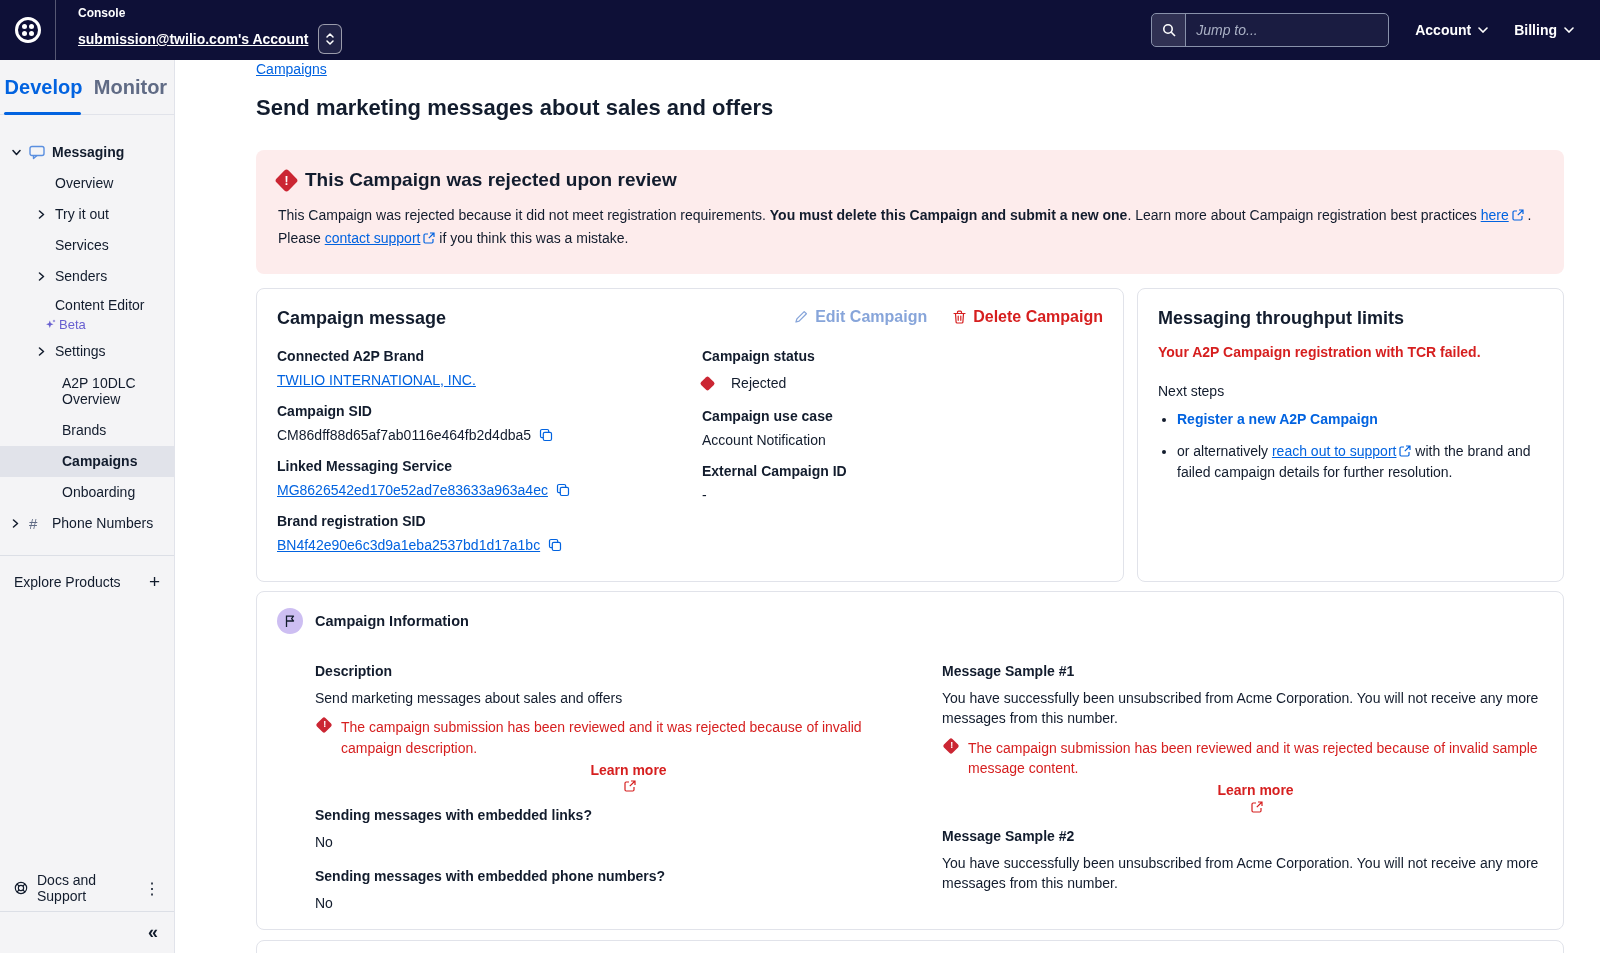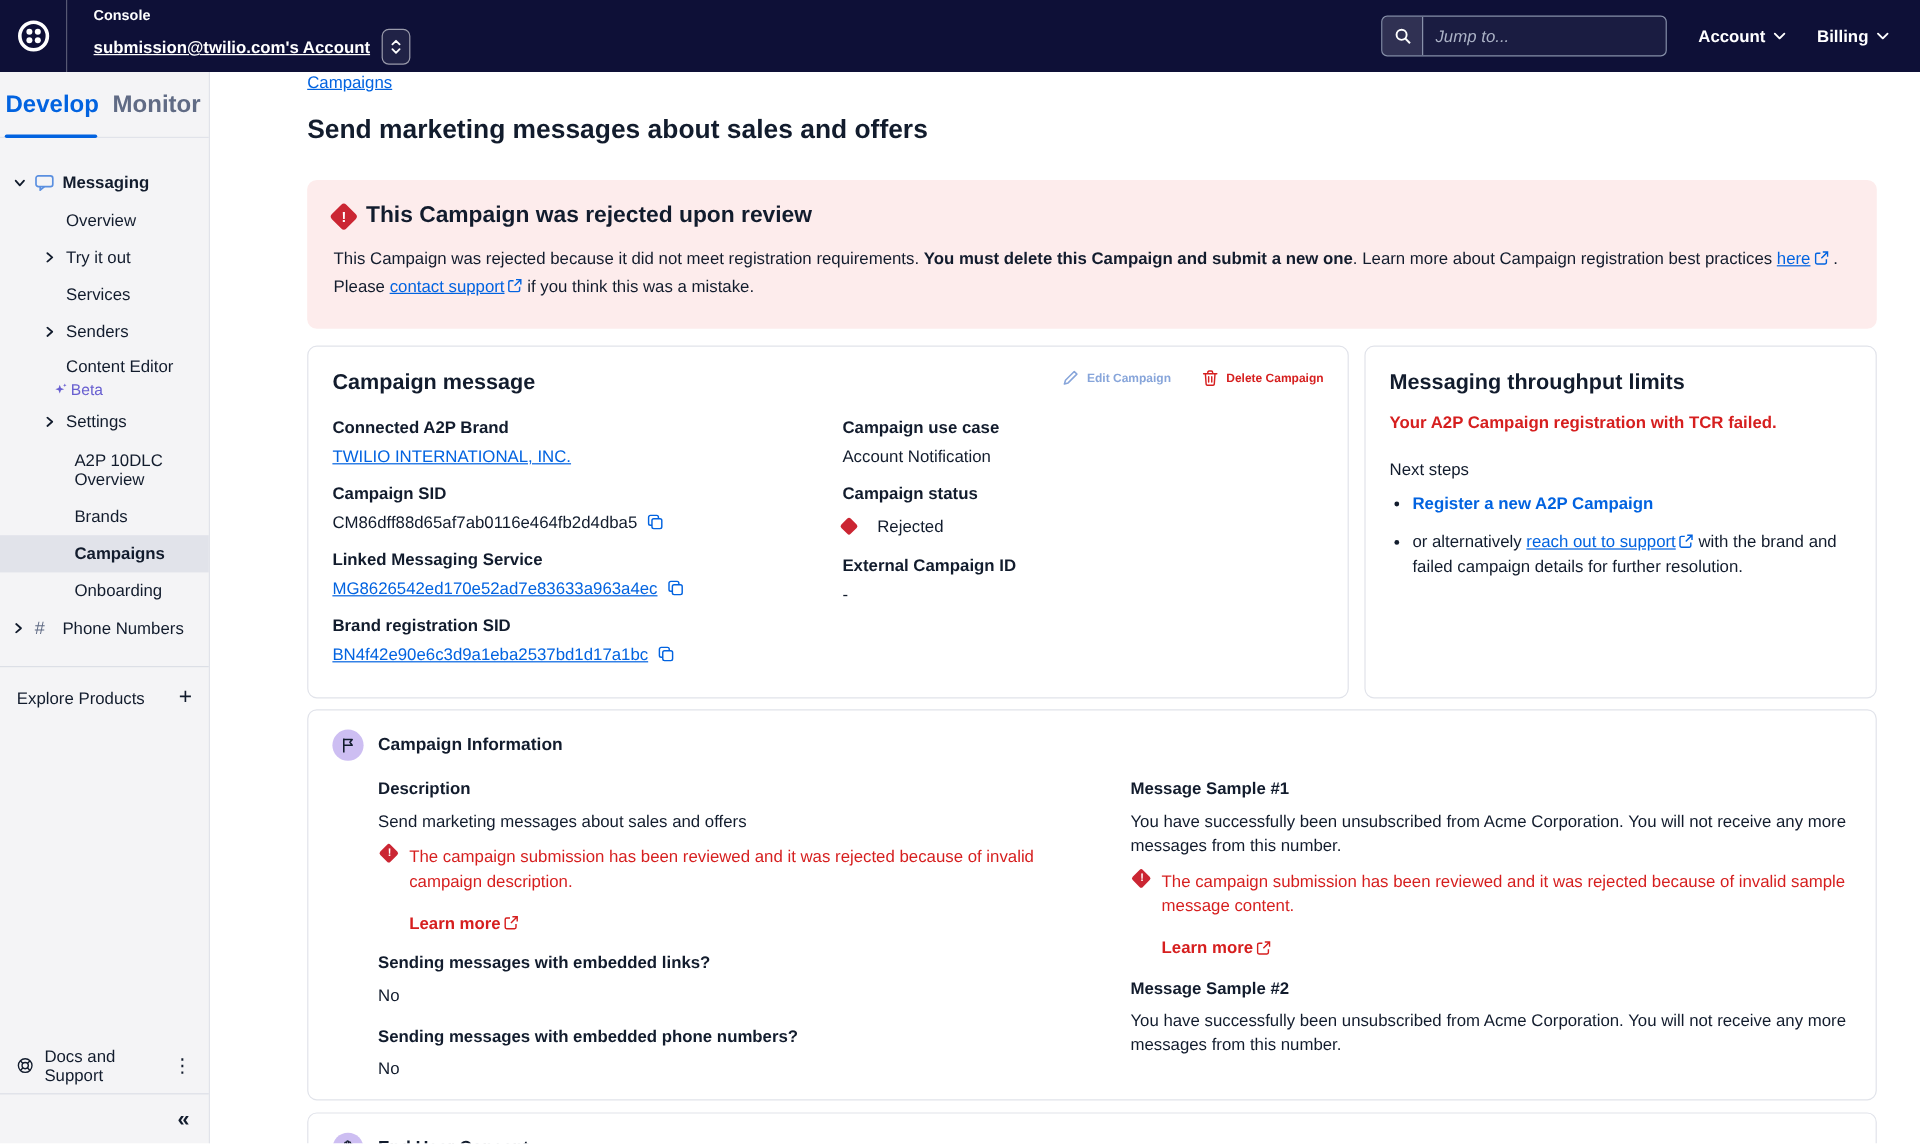--- a/index.html
+++ b/index.html
@@ -69,21 +69,21 @@
   .ext { display:inline-flex; vertical-align:-1px; margin-left:3px; color:#0263e0; }
   .ext.red { color:#d61f1f; }
 
   .cards-row { margin-top:14px; display:flex; gap:13px; align-items:stretch; }
   .card { border:1px solid #e1e3ea; border-radius:8px; background:#fff; }
   .cd-card { flex:0 0 868px; height:294px; }
   .tp-card { flex:1; height:294px; padding:19px 20px; }
   .card-h2 { font-size:18px; font-weight:700; color:#121c2d; }
   .cd-head { display:flex; align-items:flex-start; justify-content:space-between; padding:19px 20px 0; }
   .cd-actions { display:flex; gap:26px; }
-  .txt-btn { display:flex; align-items:center; gap:7px; font-size:10px; font-weight:700; background:none; border:none; cursor:pointer; font-family:"Liberation Sans", sans-serif; }
+  .txt-btn { display:flex; align-items:center; gap:7px; font-size:16px; font-weight:700; background:none; border:none; cursor:pointer; font-family:"Liberation Sans", sans-serif; }
   .edit-btn { color:#87a5da; }
   .delete-btn { color:#d61f1f; }
   .cd-body { display:flex; padding:19px 20px 0; }
   .cd-col-l { width:425px; }
   .cd-col-r { flex:1; }
   .field { margin-bottom:15px; }
   .f-label { font-weight:700; font-size:14px; margin-bottom:8px; }
   .f-value { font-size:14px; display:flex; align-items:center; gap:8px; }
   .copy-ic { display:inline-flex; color:#0263e0; cursor:pointer; }
   .status-val { display:flex; align-items:center; padding-top:3px; padding-bottom:2px; }
@@ -94,25 +94,25 @@
   .tp-list li { margin-bottom:11px; }
   .tp-reg-link { color:#0263e0; font-weight:700; cursor:pointer; }
 
   .section-card { margin-top:9px; padding:16px 20px; }
   .sec-head { display:flex; align-items:center; gap:12px; }
   .purple-circle { width:26px; height:26px; border-radius:50%; background:#cdbef2; display:flex; align-items:center; justify-content:center; flex:0 0 auto; }
   .sec-title { font-size:14.5px; font-weight:700; }
   .ci-body { margin:15px 0 0 38px; display:flex; gap:26px; }
   .ci-col { flex:1 1 0; font-size:14px; }
   .sub-label { font-weight:700; margin-top:15px; }
-  .sub-label.first { margin-top:0; }
+  .sub-label.first { margin-top:14px; }
   .sub-val { margin-top:9px; line-height:1.45; }
   .err-row { margin-top:9px; display:flex; gap:8px; color:#d61f1f; line-height:1.45; }
   .err-txt { }
-  .learn-more { font-weight:700; margin-top:15px; display:flex; align-items:center; }
+  .learn-more { font-weight:700; margin-top:2px; display:flex; align-items:center;flex-direction:column; }
   .consent-card { margin-top:10px; padding:16px 20px; height:300px; }
 </style>
 </head>
 <body>
 
 <div class="topbar">
   <div class="logo-box">
     <div class="tw-logo">
         <i></i>
         <i></i>
@@ -346,30 +346,30 @@
                     <svg width="14" height="14" viewBox="0 0 14 14" fill="none" stroke="currentColor" stroke-width="1.2" stroke-linejoin="round">
                       <rect x="4.3" y="4.3" width="8.2" height="8.2" rx="1.5"></rect>
                       <path d="M9.7 4.3V3A1.5 1.5 0 008.2 1.5H3A1.5 1.5 0 001.5 3v5.2A1.5 1.5 0 003 9.7h1.3"></path>
                     </svg>
                   </span>
                 </div>
             </div>
           </div>
           <div class="cd-col-r">
             <div class="field">
-              <div class="f-label">Campaign use case</div>
-              <div class="f-value">
-                  <span>Account Notification</span>
-                </div>
-            </div>
-            <div class="field">
               <div class="f-label">Campaign status</div>
               <div class="f-value status-val">
                   <span class="diamond d-status"></span>
                   <span>Rejected</span>
+                </div>
+            </div>
+            <div class="field">
+              <div class="f-label">Campaign use case</div>
+              <div class="f-value">
+                  <span>Account Notification</span>
                 </div>
             </div>
             <div class="field">
               <div class="f-label">External Campaign ID</div>
               <div class="f-value">
                   <span>-</span>
                 </div>
             </div>
           </div>
         </div>

